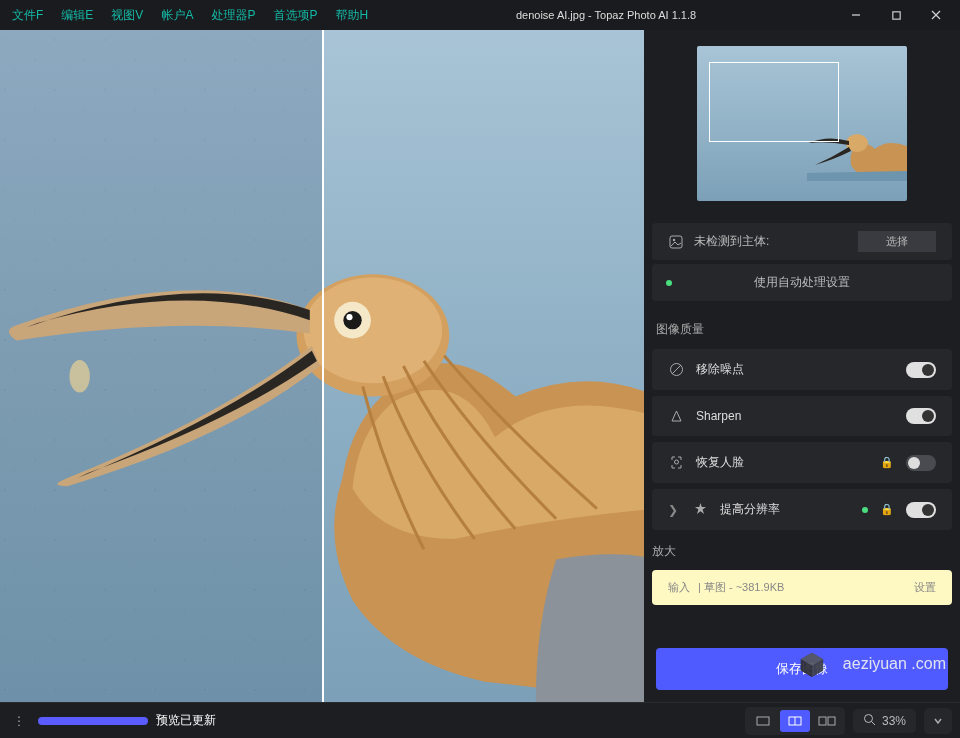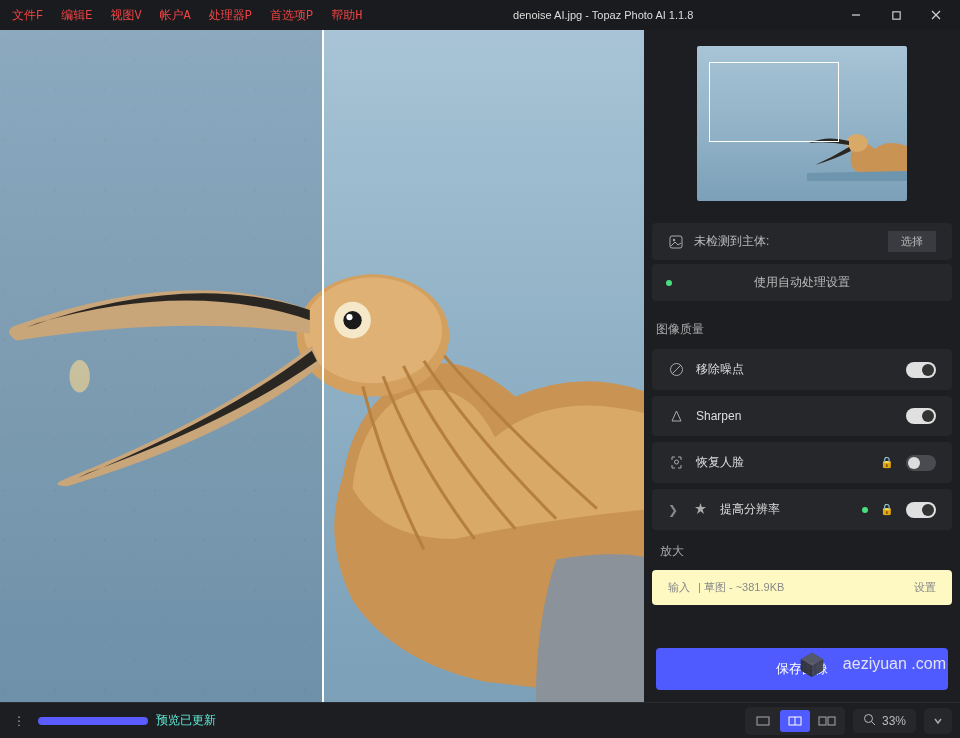--- a/index.html
+++ b/index.html
@@ -1,20 +1,20 @@
 <!DOCTYPE html>
 <html><head>
 <meta charset="utf-8">
 <style>
 * { box-sizing: border-box; margin: 0; padding: 0; font-family: -apple-system, "Segoe UI", Arial, sans-serif; }
 body { width: 960px; height: 738px; background: #1a1b1e; color: #e0e0e0; overflow: hidden; display: flex; flex-direction: column; }
 
 .titlebar { height: 30px; background: #1a1b1e; display: flex; align-items: center; padding: 0 4px; font-size: 12px; }
 .menu { display: flex; gap: 2px; }
-.menu-item { padding: 4px 8px; color: #ef4444; cursor: pointer; font-family: Liberation Mono, monospace; }
+.menu-item { padding: 4px 8px; color: #14b8a6; cursor: pointer; }
 .title-center { flex: 1; text-align: center; color: #ddd; font-size: 11px; }
 .win-controls { display: flex; align-items: center; }
 .win-btn { width: 40px; height: 30px; display: flex; align-items: center; justify-content: center; color: #ccc; cursor: pointer; }
 
 .main-area { flex: 1; display: flex; overflow: hidden; }
 
 .preview { flex: 1; position: relative; background: #7fa6bd; overflow: hidden; }
 .sky-left { position: absolute; left: 0; top: 0; width: 50%; height: 100%; background: linear-gradient(180deg, #8aa8bf 0%, #7a9ab0 50%, #6b8fa8 100%); filter: contrast(0.95) brightness(1.02); }
 .sky-left::before { content: ""; position: absolute; inset: 0; background: radial-gradient(1px 1px at 10% 20%, rgba(0,0,0,0.2), transparent), radial-gradient(1px 1px at 70% 60%, rgba(0,0,0,0.15), transparent), radial-gradient(1px 1px at 30% 80%, rgba(0,0,0,0.1), transparent); background-size: 50px 50px; opacity: 0.6; }
 .sky-right { position: absolute; right: 0; top: 0; width: 50%; height: 100%; background: linear-gradient(180deg, #a8c4d6 0%, #8fb0c5 50%, #7ba0b8 100%); }
@@ -24,48 +24,48 @@
 .sidebar { width: 316px; background: #1d1e22; display: flex; flex-direction: column; overflow: hidden; }
 .thumb-wrap { padding: 16px; display: flex; justify-content: center; }
 .thumb { width: 210px; height: 155px; background: linear-gradient(180deg, #a8c4d6 0%, #8fb0c5 60%, #7ba0b8 100%); position: relative; border-radius: 2px; overflow: hidden; }
 .thumb-frame { position: absolute; left: 12px; top: 16px; width: 130px; height: 80px; border: 1px solid #fff; }
 .thumb-bird { position: absolute; right: 0; bottom: 20px; width: 100px; height: 60px; }
 
 .panel { padding: 4px 0; }
 .row { display: flex; align-items: center; padding: 8px 16px; gap: 10px; font-size: 12px; color: #bbb; }
 .row-dark { background: #26272b; margin: 2px 8px; border-radius: 4px; }
 .icon16 { width: 16px; height: 16px; display: flex; align-items: center; justify-content: center; flex-shrink: 0; }
-.select-chip { margin-left: auto; background: #3a3b40; padding: 3px 13px; border-radius: 0; font-size: 11px; }
+.select-chip { margin-left: auto; background: #3a3b40; padding: 3px 28px; border-radius: 0; font-size: 11px; }
 .auto-row { justify-content: center; background: #26272b; margin: 4px 8px; border-radius: 4px; padding: 10px; position: relative; }
 .dot-green { width: 6px; height: 6px; background: #4ade80; border-radius: 50%; position: absolute; left: 14px; }
 
 .section-title { padding: 12px 12px 8px; font-size: 12px; color: #aaa; }
 .quality-row { display: flex; align-items: center; padding: 12px 16px; gap: 12px; font-size: 12px; color: #ddd; background: #26272b; margin: 3px 8px; border-radius: 4px; }
 .quality-row .label { flex: 1; }
 .toggle { width: 30px; height: 16px; background: #4a4b50; border-radius: 10px; position: relative; cursor: pointer; flex-shrink: 0; }
 .toggle.on { background: #e0e0e0; }
 .toggle::after { content: ""; position: absolute; width: 12px; height: 12px; background: #ddd; border-radius: 50%; top: 2px; left: 2px; }
 .toggle.on::after { left: auto; right: 2px; background: #333; }
 .lock-ico { color: #666; font-size: 11px; }
 .chev { color: #888; width: 12px; }
 .status-dot { width: 6px; height: 6px; background: #4ade80; border-radius: 50%; }
 
-.scale-section { padding: 10px 16px; font-size: 12px; color: #aaa; }
+.scale-section { padding: 10px 8px; font-size: 12px; color: #aaa; }
 .scale-info { padding: 10px 16px; font-size: 11px; color: #888; display: flex; align-items: center; gap: 8px; background: #fef9c3; margin: 0 8px; border-radius: 4px; }
 .scale-info .spacer { flex: 1; }
 
 .save-btn { margin: 12px; padding: 12px; background: #4f5bff; color: #fff; text-align: center; border-radius: 4px; font-size: 13px; cursor: pointer; }
 
 .watermark { position: absolute; right: 14px; bottom: 60px; display: flex; align-items: center; gap: 17px; color: #eee; font-size: 16px; font-weight: 500; opacity: 0.92; pointer-events: none; }
 .wm-cube { width: 28px; height: 28px; }
 
 .statusbar { height: 36px; background: #1d1e22; display: flex; align-items: center; padding: 0 8px; gap: 8px; font-size: 12px; border-top: 1px solid #2a2b2f; }
 .more-btn { width: 22px; height: 22px; display: flex; align-items: center; justify-content: center; color: #aaa; cursor: pointer; border-radius: 4px; }
 .progress { flex: 0 0 110px; height: 8px; background: #5b5cff; border-radius: 4px; }
-.status-text { color: #5eead4; }
+.status-text { color: #ffffff; }
 .status-spacer { flex: 1; }
 .view-modes { display: flex; gap: 2px; background: #26272b; padding: 3px; border-radius: 5px; }
 .vm-btn { width: 30px; height: 22px; display: flex; align-items: center; justify-content: center; border-radius: 3px; cursor: pointer; color: #aaa; }
 .vm-btn.active { background: #4f5bff; color: #fff; }
 .zoom-grp { display: flex; align-items: center; gap: 6px; background: #26272b; padding: 4px 10px; border-radius: 5px; color: #bbb; }
 .collapse-btn { width: 28px; height: 26px; background: #26272b; border-radius: 5px; display: flex; align-items: center; justify-content: center; color: #aaa; cursor: pointer; }
 </style>
 </head>
 <body>
 

